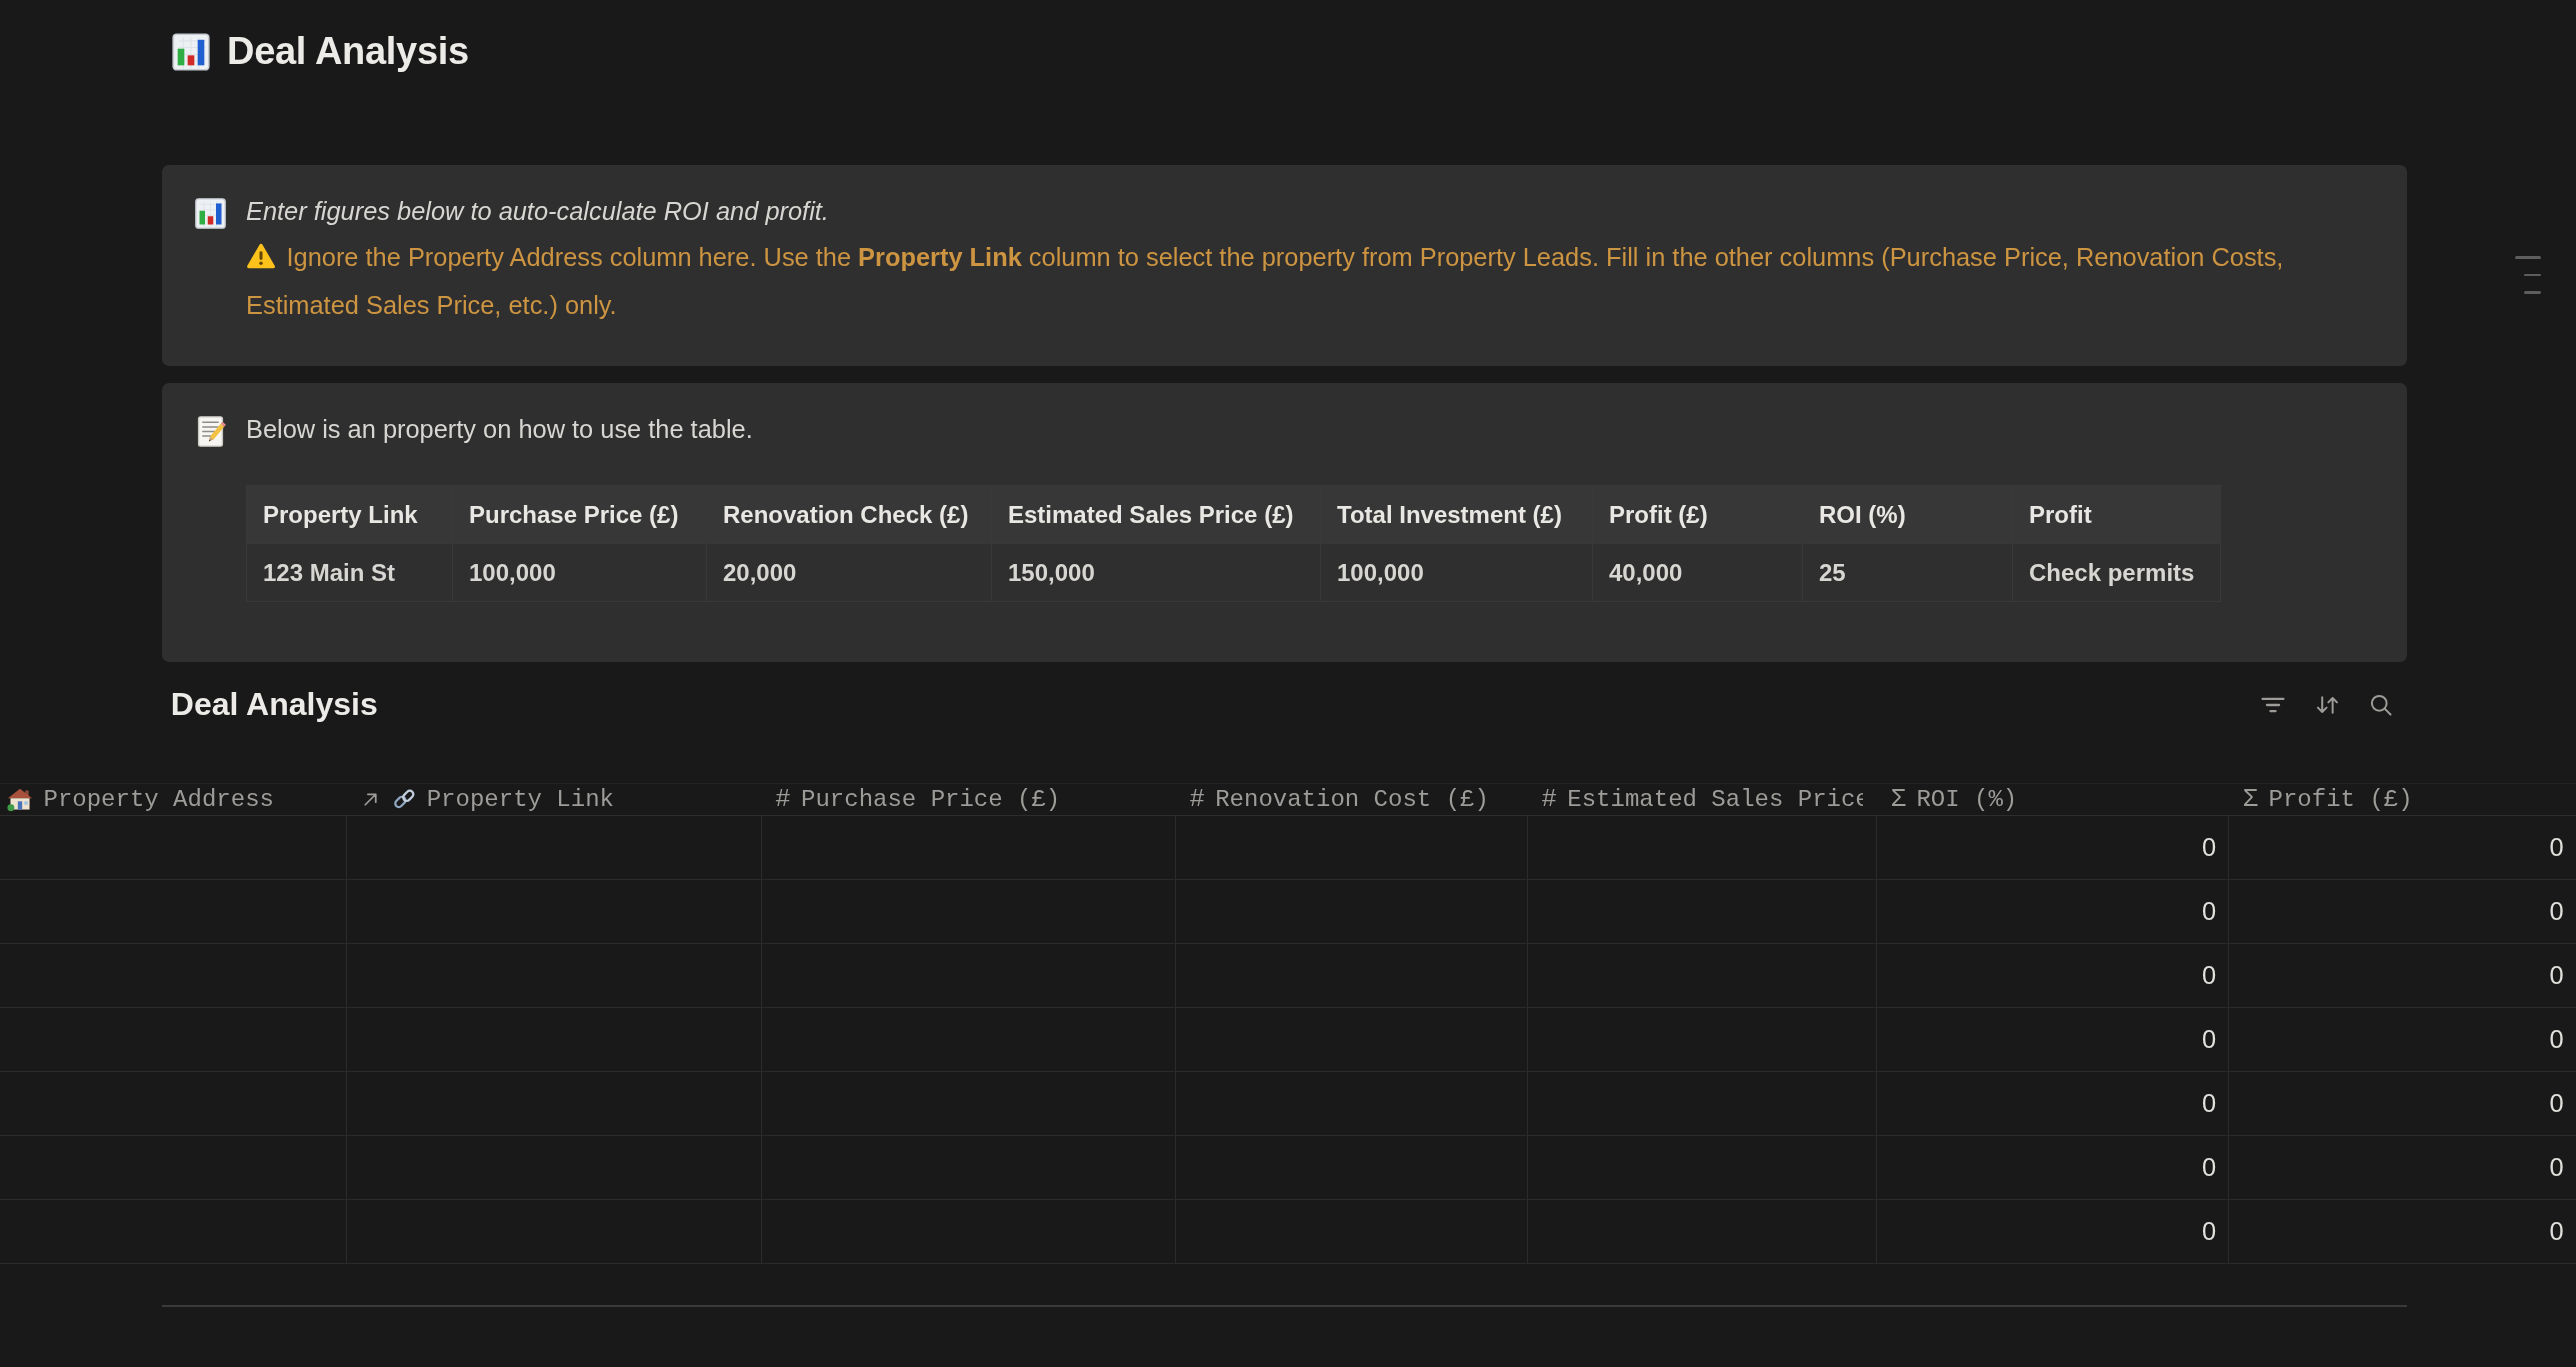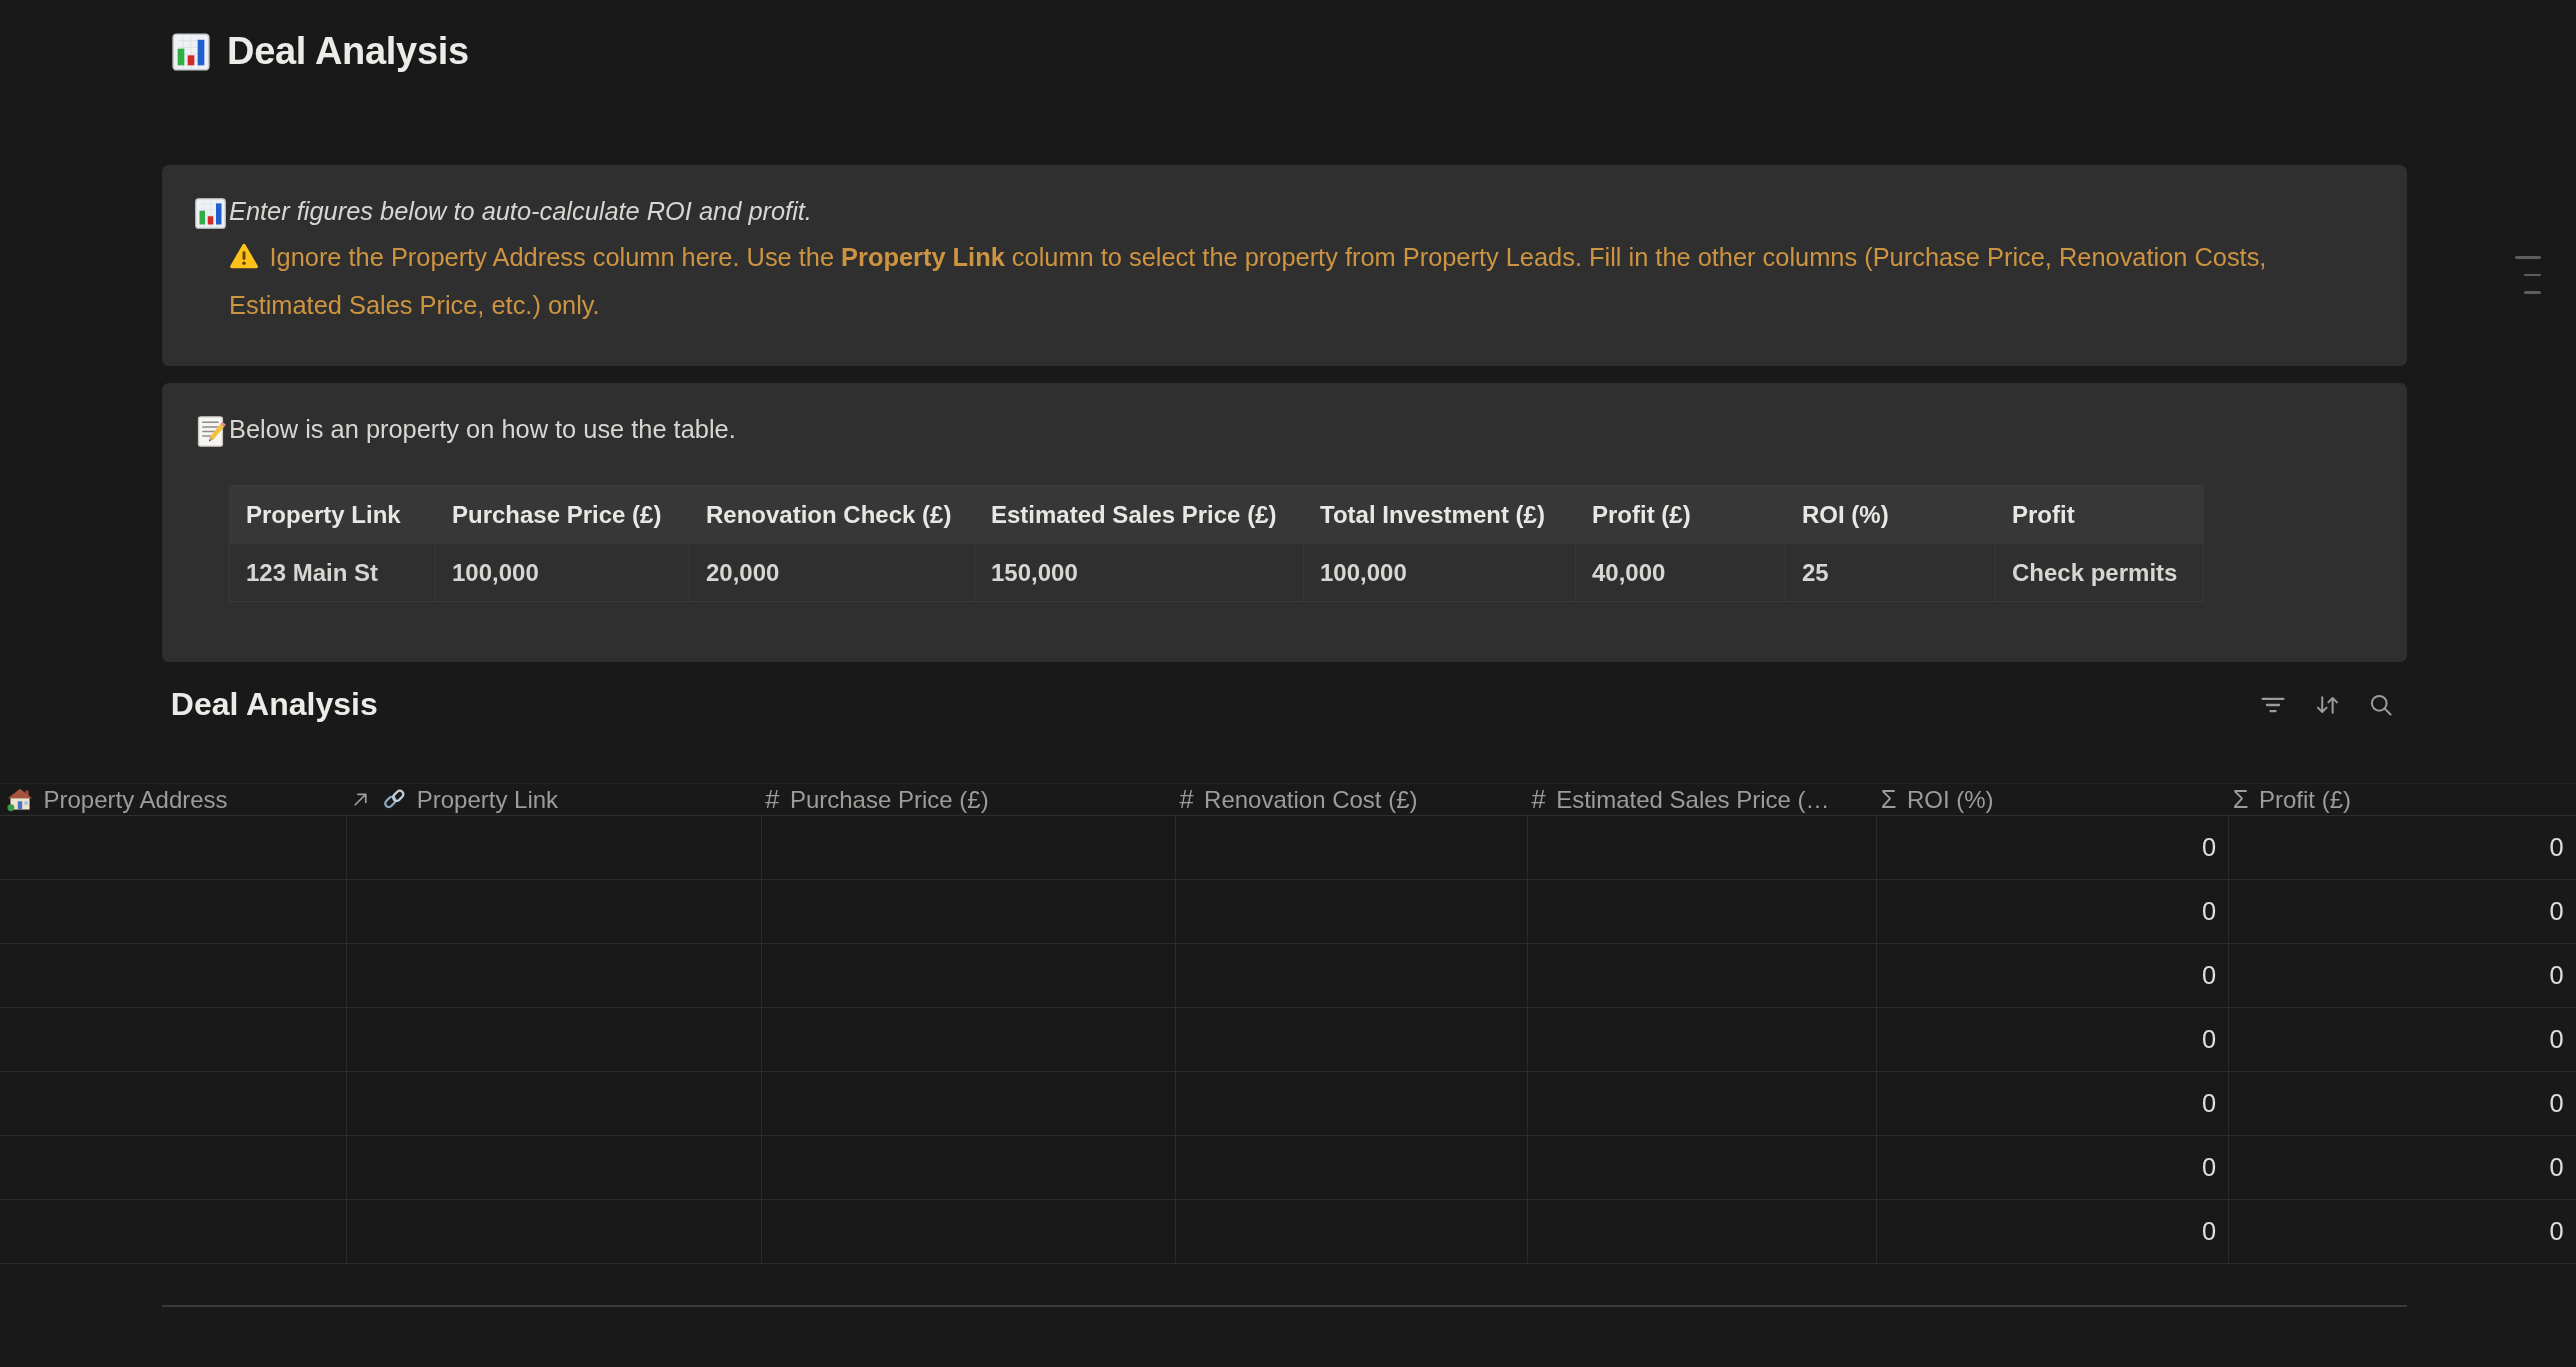--- a/index.html
+++ b/index.html
@@ -19,21 +19,21 @@
   }
   .title-row h1 {
     font-size:38px; font-weight:700; color:#edebe8; letter-spacing:-0.3px;
   }
   .page-icon svg { display:block; }
 
   
   .callout {
     position:absolute; left:162px; width:2245px;
     background:#2f2f2f; border-radius:7px;
-    padding:30px 32px; display:flex; gap:2px;
+    padding:30px 32px; display:flex; gap:19px;
   }
   .callout-icon { flex:0 0 33px; padding-top:1.8px; }
   .callout-body { flex:1; min-width:0; }
   .callout-note {
     font-size:25.4px; line-height:33px; color:#d8d6d2;
   }
   .italic { font-style:italic; }
   .warning-text {
     margin-top:7px; font-size:25.4px; line-height:44px;
     color:#cd9441; max-width:2104px;
@@ -62,21 +62,21 @@
   }
   .db-title-row h2 { font-size:32px; font-weight:700; color:#edebe8; margin-left:8.8px; }
   .db-toolbar { display:flex; align-items:center; gap:26px; padding-right:12.3px; }
   .tool-btn { width:28px; height:28px; display:flex; align-items:center; justify-content:center; cursor:pointer; }
 
   .db-table-wrap { position:absolute; left:0; top:783px; width:2576px; }
   .db-table { border-collapse:collapse; table-layout:fixed; width:2576px; }
   .db-table thead th {
     height:32px; font-weight:400; font-size:24px; color:#9e9c99;
     border-top:0.9px solid #242424; border-bottom:0.9px solid #2d2d2d;
-    padding:0 4px; text-align:left; white-space:nowrap; overflow:hidden;
+    padding:0 14px; text-align:left; white-space:nowrap; overflow:hidden;font-family:Liberation Mono, monospace;
   }
   .db-table thead th:first-child { padding-left:7px; }
   .th-inner { display:flex; align-items:center; gap:10.5px; }
   .glyph-icon { font-size:25.4px; color:#9e9c99; font-weight:400; }
   .col-label { overflow:hidden; white-space:nowrap; text-overflow:clip; }
   .db-table tbody td {
     height:64px; border-bottom:0.9px solid #2b2b2b; font-size:25.4px; color:#e2e0dc;
   }
   .db-table tbody td + td { border-left:0.9px solid #2b2b2b; }
   .db-table tbody td.num { text-align:right; padding-right:12.3px; }

